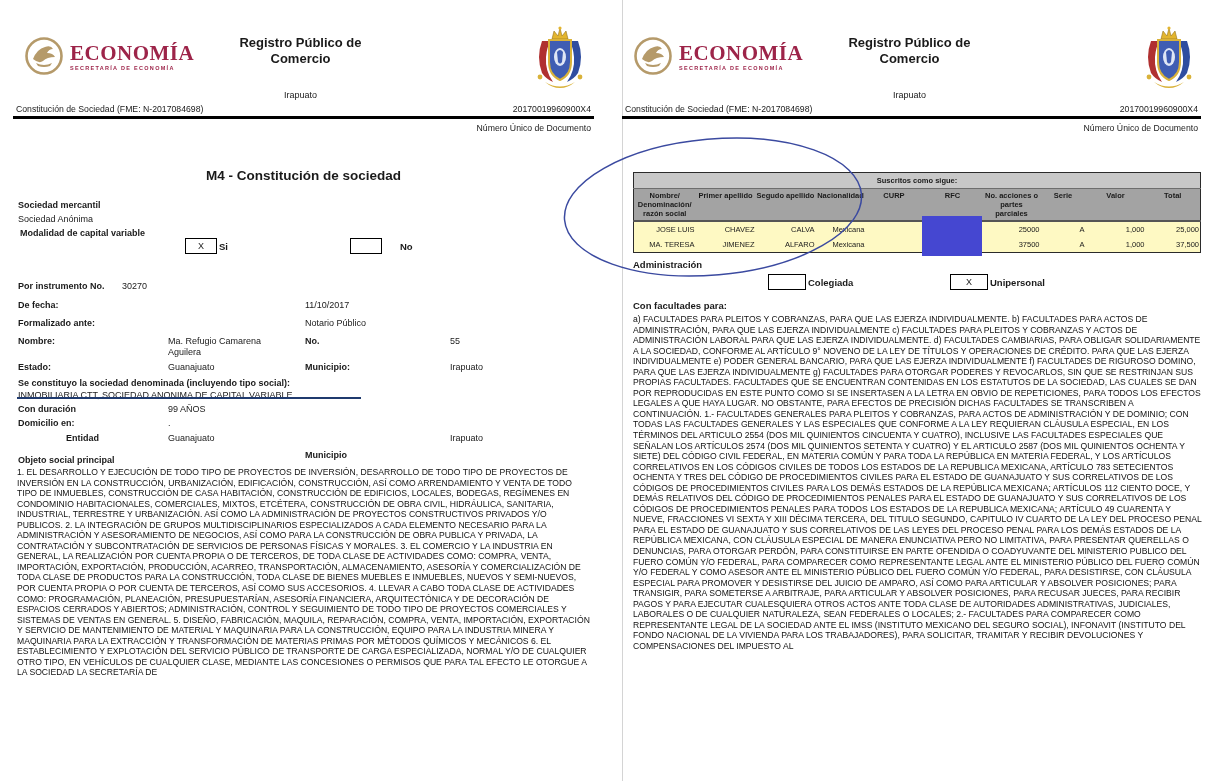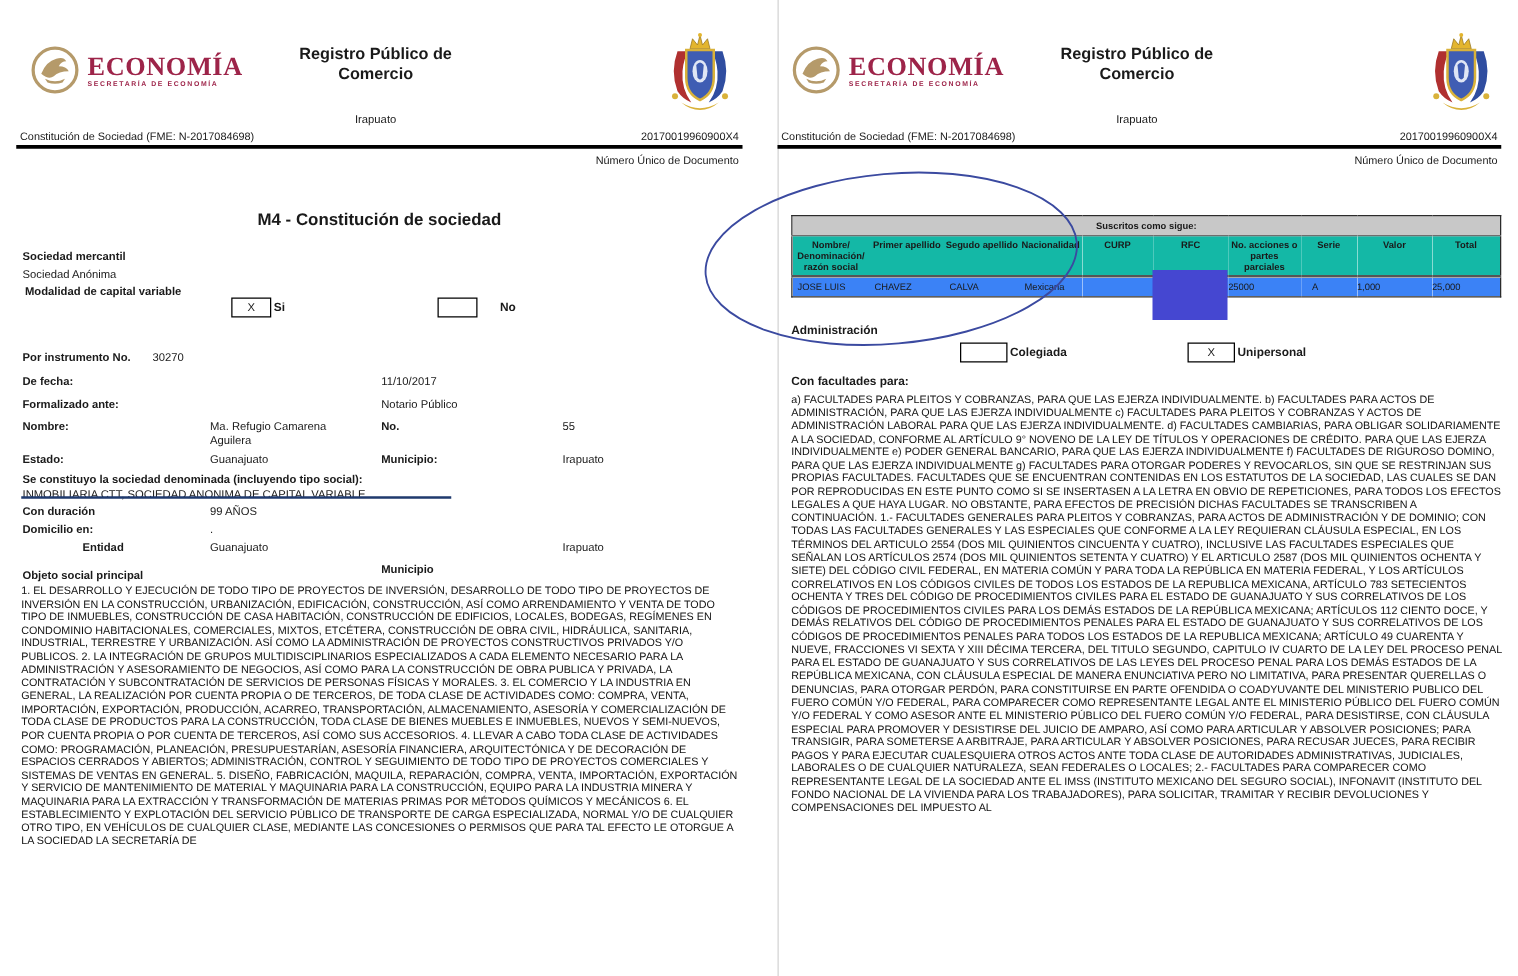--- a/index.html
+++ b/index.html
@@ -36,23 +36,23 @@
 
   
   .form-title{position:absolute;left:0;top:168px;width:607px;text-align:center;font-size:13.5px;font-weight:bold;}
   .navy-line{position:absolute;left:17px;top:397px;width:344px;height:2px;background:#1f3a6e;}
 
   
   .sus-table{position:absolute;left:24px;top:172px;width:567px;border-collapse:collapse;table-layout:fixed;
              border:1.5px solid #2b2b2b;font-size:7.5px;}
   .sus-table td,.sus-table th{overflow:hidden;}
   .sus-caption td{background:#c8c8c8;text-align:center;font-weight:bold;height:13px;border-bottom:1px solid #6e6e6e;}
-  .sus-head th{background:#14b8a6;font-weight:bold;text-align:center;vertical-align:top;padding:2px 1px;height:27px;
+  .sus-head th{background:#a3a3a3;font-weight:bold;text-align:center;vertical-align:top;padding:2px 1px;height:27px;
                line-height:9px;border-bottom:2px solid #555;}
-  .sus-row td{height:13px;padding-left:4px;vertical-align:middle;background:#3b82f6;}
+  .sus-row td{height:13px;padding-left:4px;vertical-align:middle;background:#fef9c3;text-align:right;}
   .sus-row td.numpad{padding-left:0;margin-left:32px;}
   .sus-row td.apad{padding-left:9px;}
   .redaction{position:absolute;left:313px;top:216px;width:60px;height:40px;background:#4547d1;}
 
   
   .annotation{position:absolute;left:560px;top:133px;width:306px;height:150px;pointer-events:none;}
 </style>
 </head>
 <body>
 
@@ -203,20 +203,32 @@
       <td>CHAVEZ</td>
       <td>CALVA</td>
       <td>Mexicana</td>
       <td></td>
       <td></td>
       <td class="numpad">25000</td>
       <td class="apad">A</td>
       <td class="numpad">1,000</td>
       <td class="numpad">25,000</td>
     </tr>
+    <tr class="sus-row">
+      <td>MA. TERESA</td>
+      <td>JIMENEZ</td>
+      <td>ALFARO</td>
+      <td>Mexicana</td>
+      <td></td>
+      <td></td>
+      <td class="numpad">37500</td>
+      <td class="apad">A</td>
+      <td class="numpad">1,000</td>
+      <td class="numpad">37,500</td>
+    </tr>
   </tbody>
     </table>
   <div class="redaction"></div>
 
   <div class="lbl" style="left:24px;top:259px;font-size:9.5px;">Administración</div>
 
   <div class="cbox" style="left:159px;top:274px;width:36px;"></div>
   <div class="cbox-lbl" style="left:199px;top:277px;">Colegiada</div>
   <div class="cbox" style="left:341px;top:274px;width:36px;">X</div>
   <div class="cbox-lbl" style="left:381px;top:277px;">Unipersonal</div>

